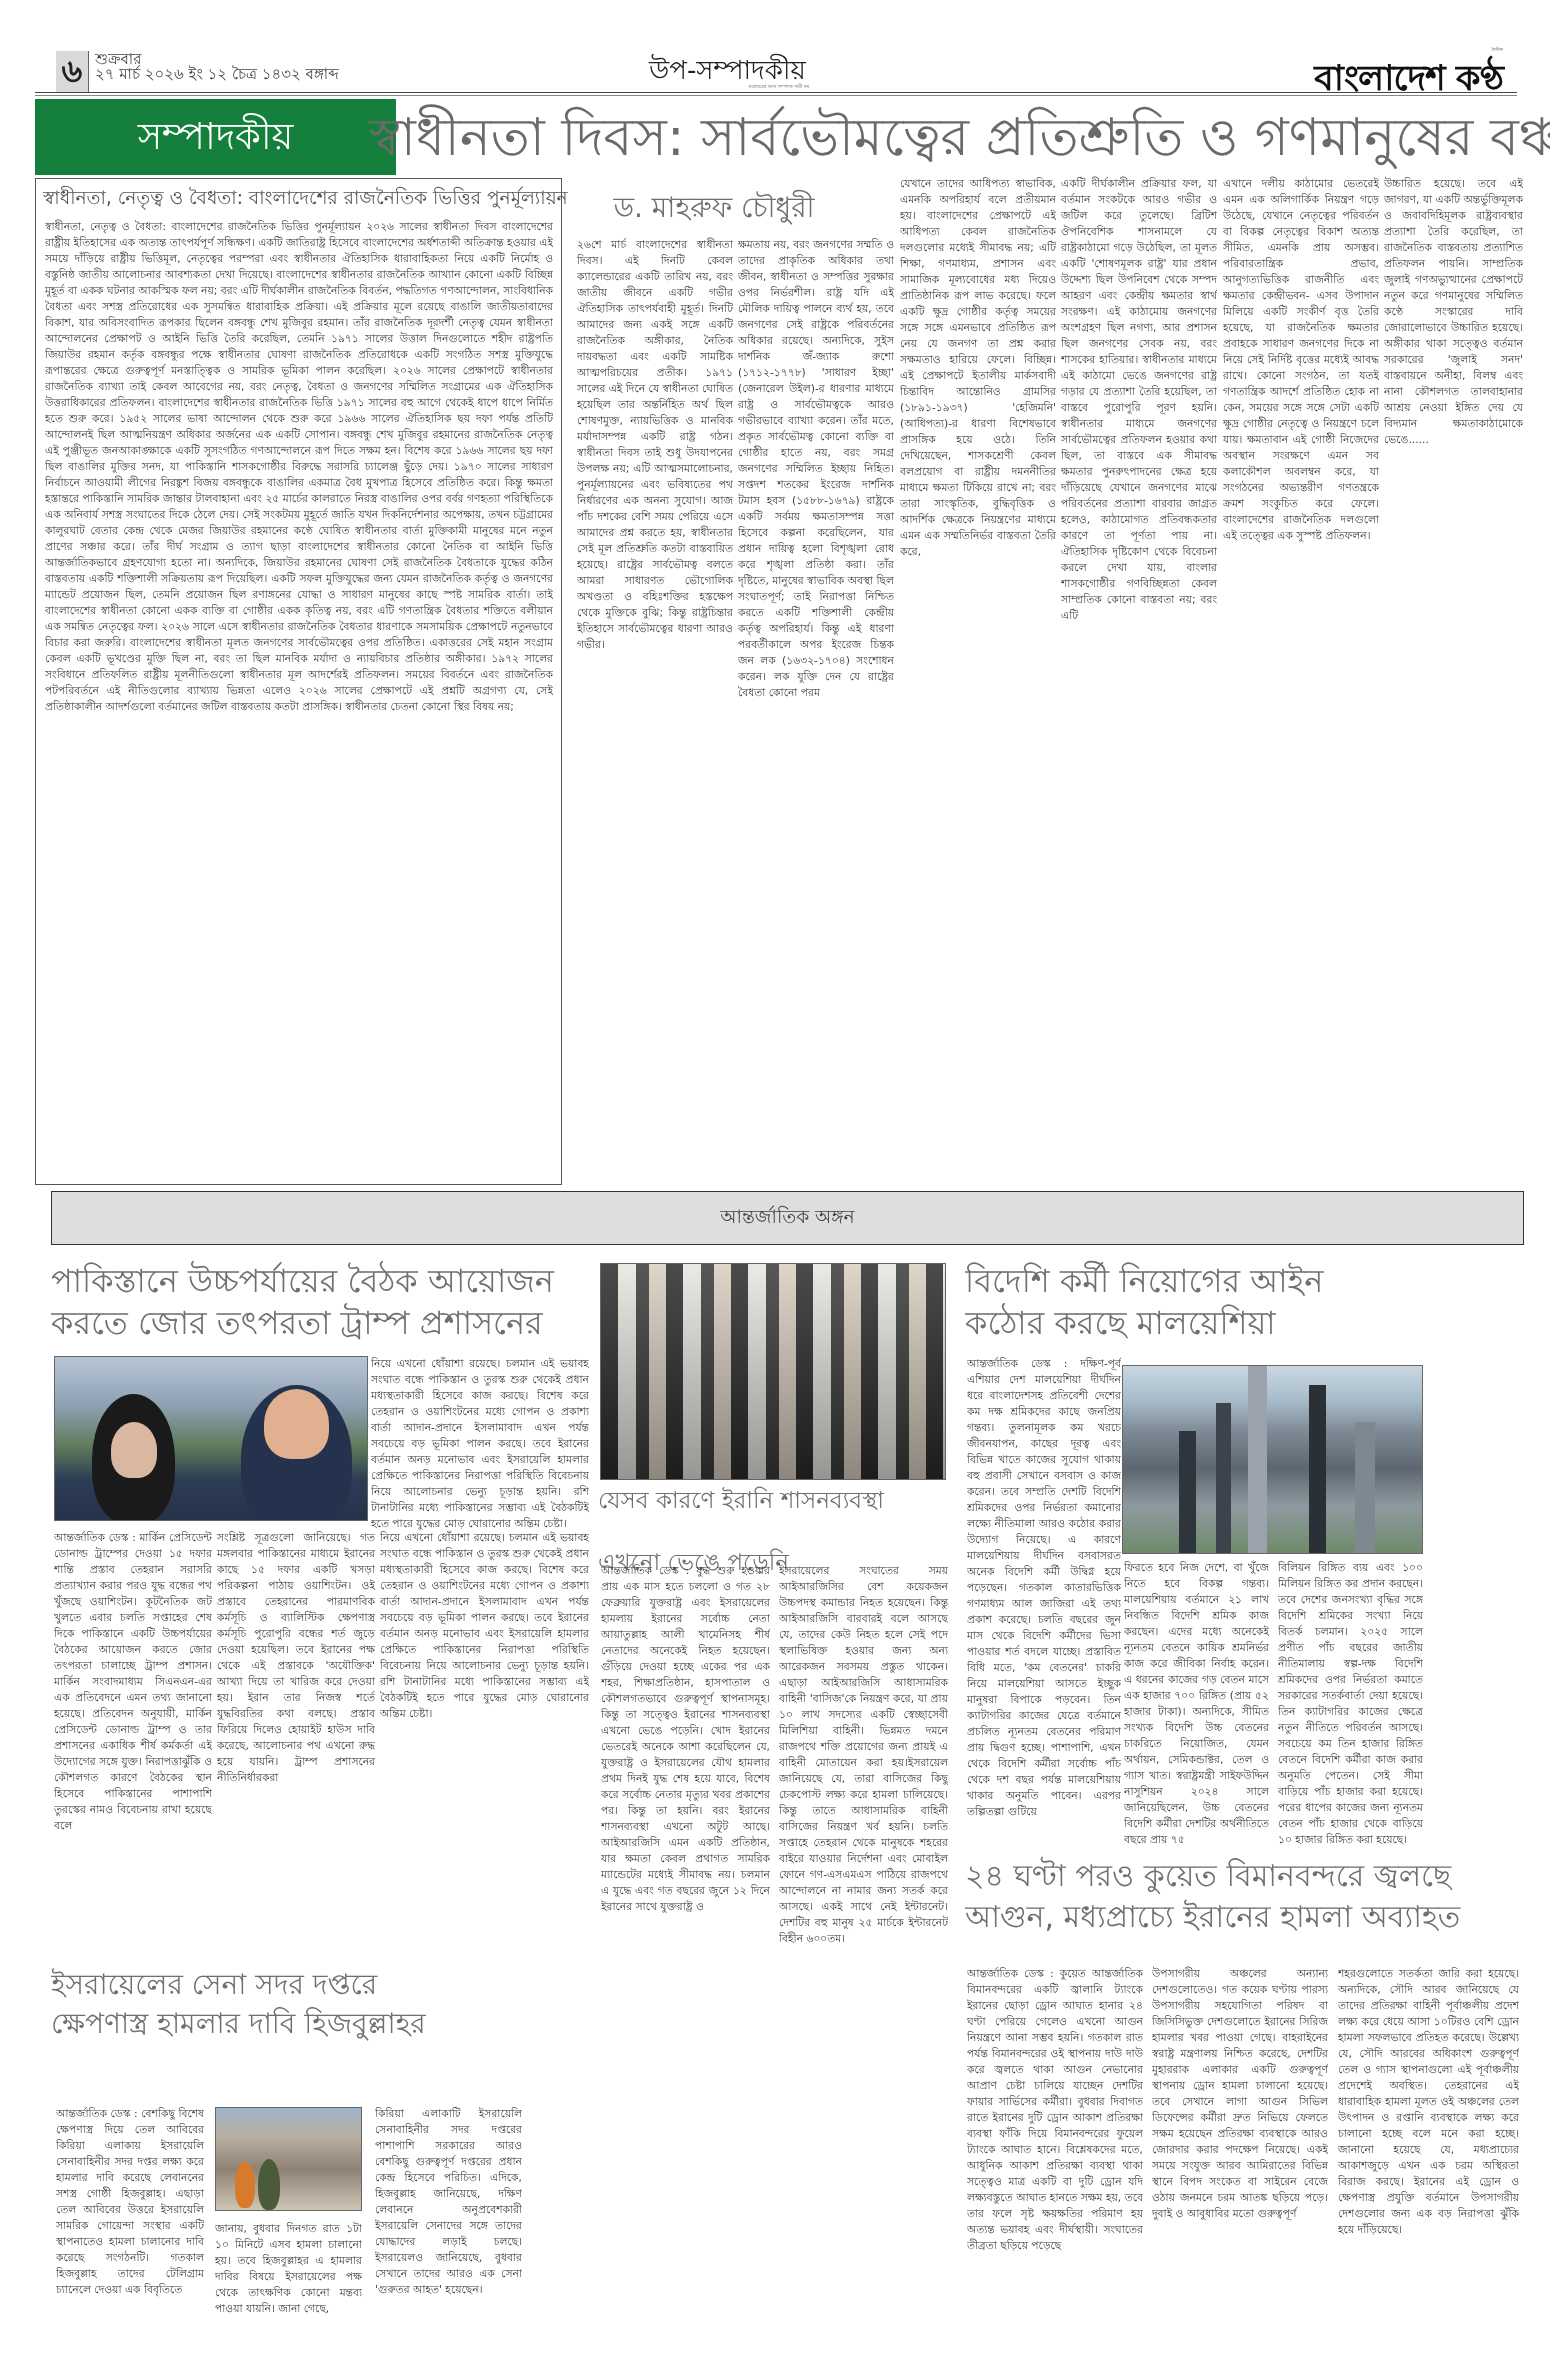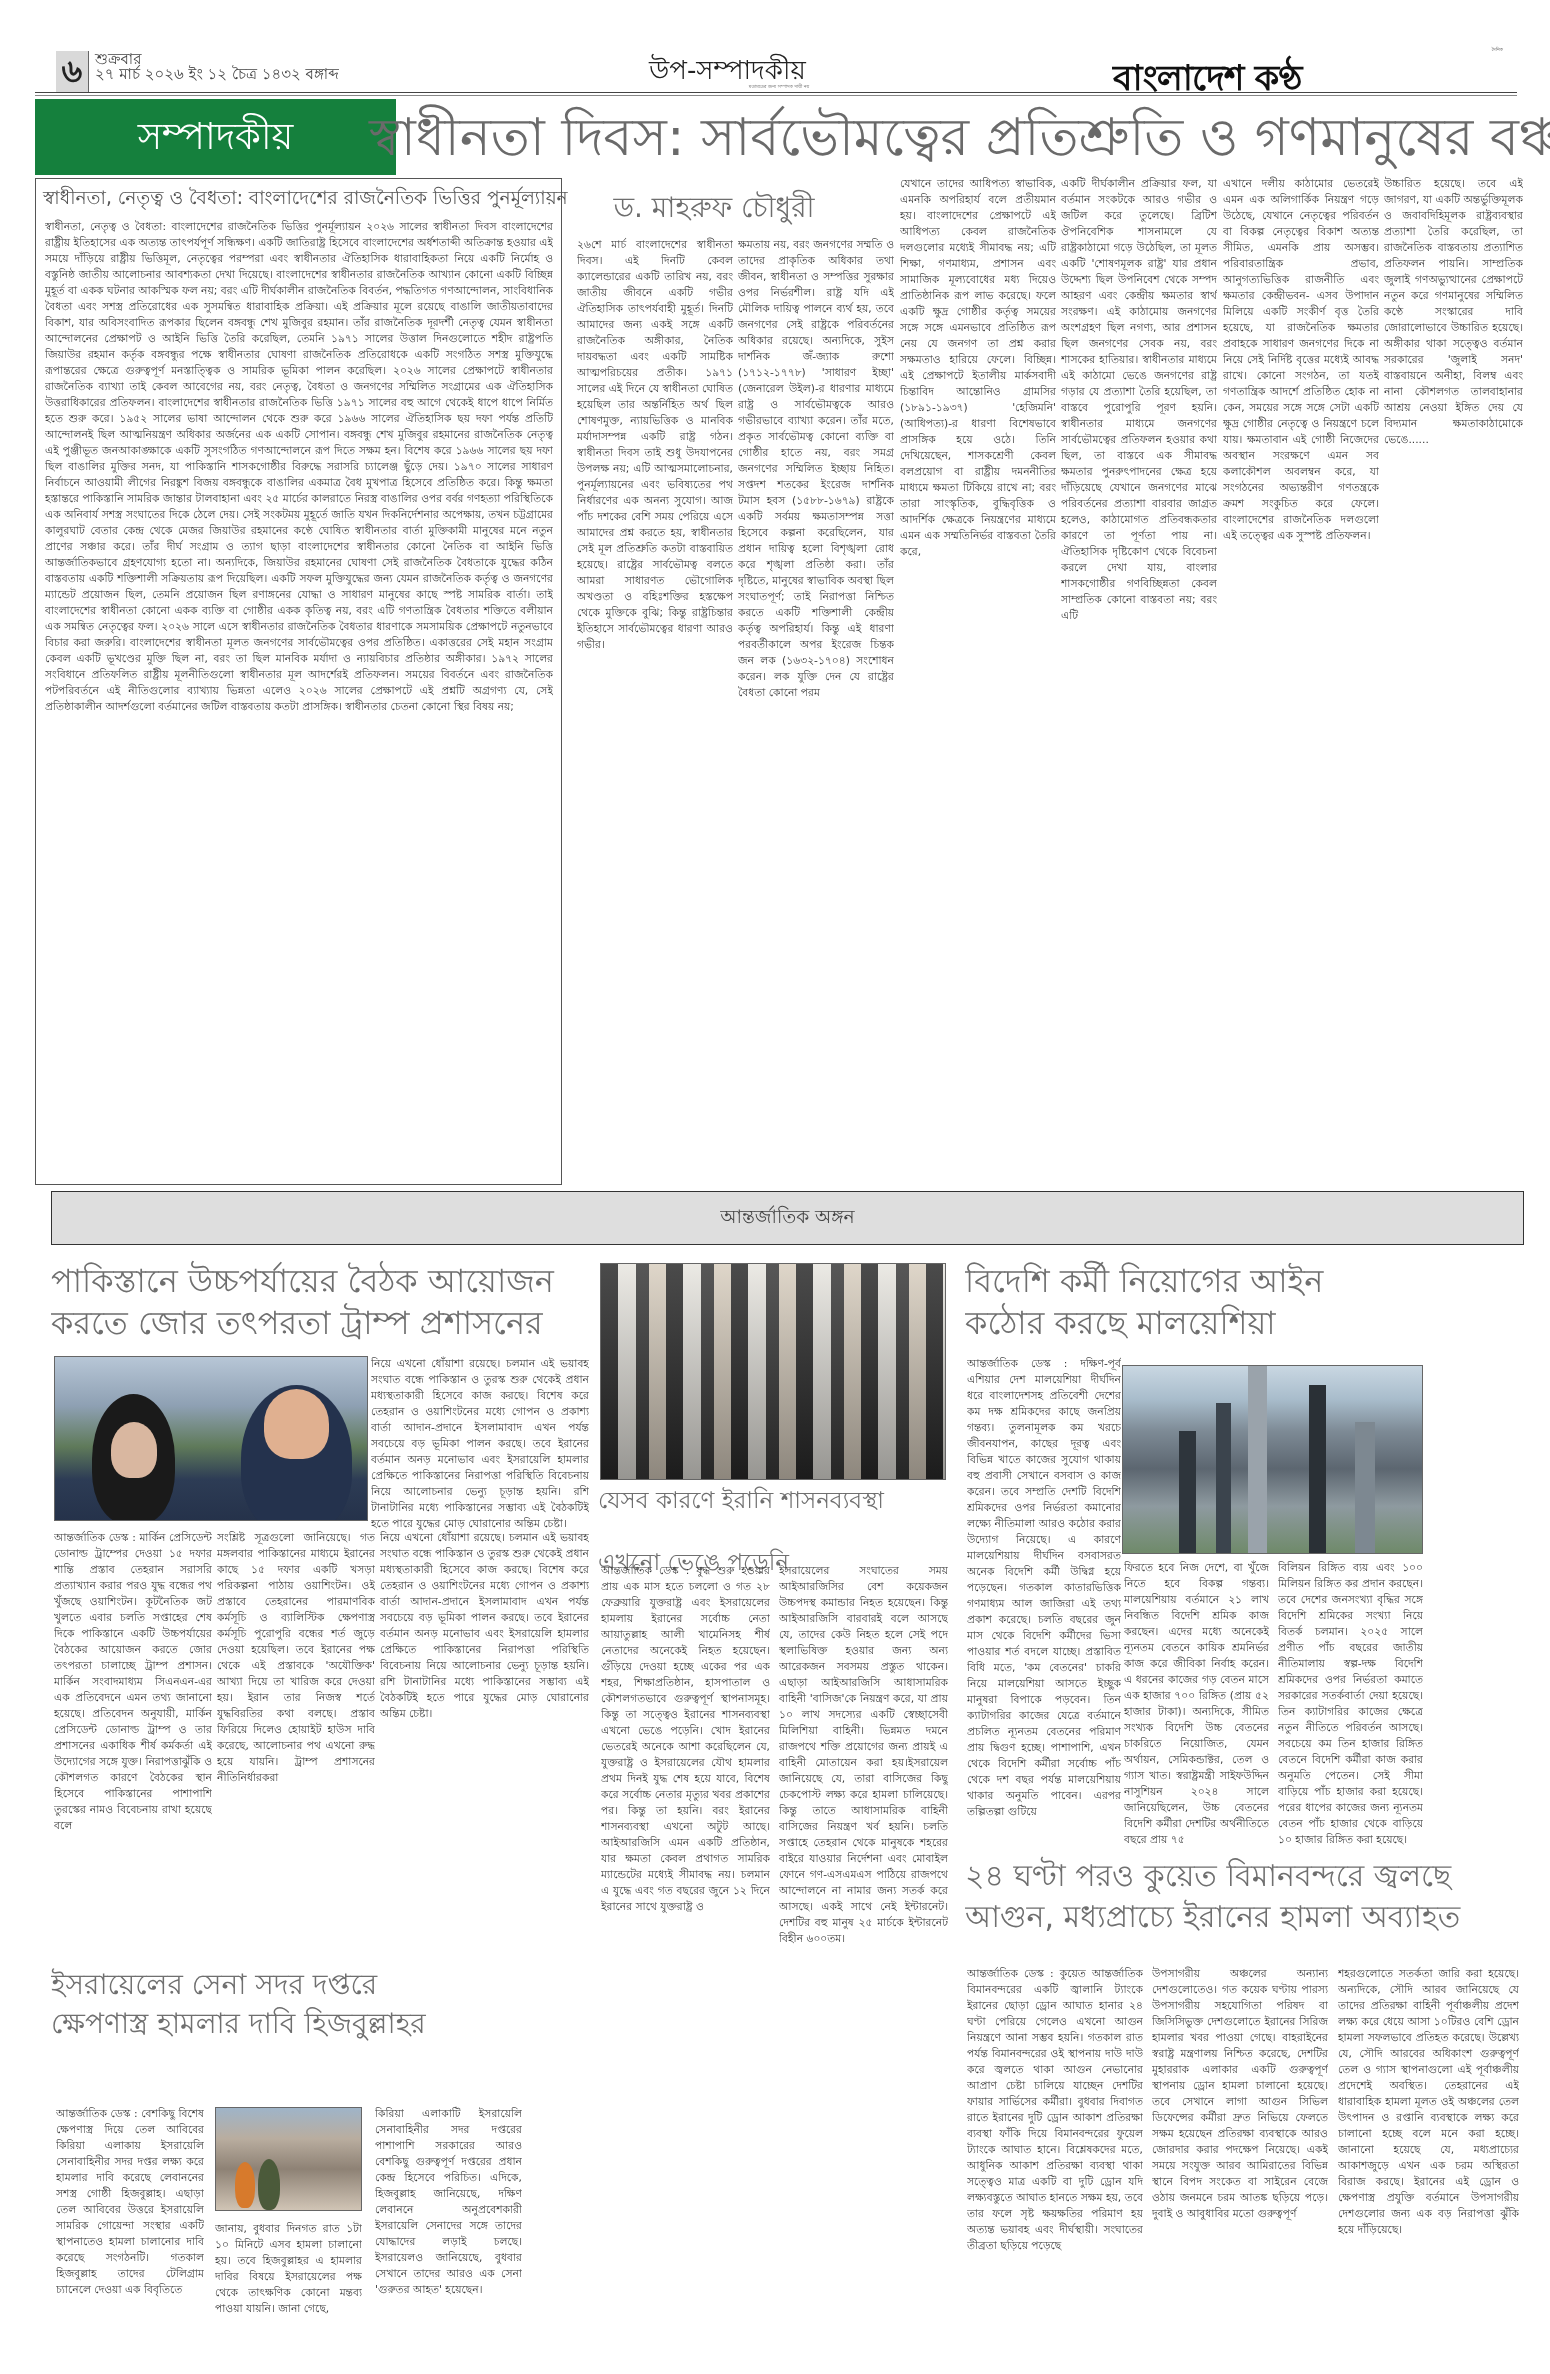--- a/index.html
+++ b/index.html
@@ -5,21 +5,21 @@
   * { box-sizing: border-box; margin: 0; padding: 0; }
   body { width: 1551px; height: 2375px; background: #ffffff; font-family: "DejaVu Sans", sans-serif; color: #333; position: relative; overflow: hidden; }
   .abs { position: absolute; }
   .txt { font-size: 10.7px; line-height: 16px; color: #3a3a3a; text-align: justify; overflow: hidden; }
   .hd { color: #6f6f6f; font-weight: normal; overflow: hidden; white-space: nowrap; }
   
   .pgnum { left: 56px; top: 51px; width: 33px; height: 41px; background: #d9d9d9; border-right: 1.9px solid #666; font-size: 32px; font-weight: bold; color: #222; text-align: center; line-height: 41px; }
   .dateline { left: 95px; top: 52px; font-size: 15px; line-height: 15px; color: #444; }
   .section-name { left: 649px; top: 50px; width: 260px; font-size: 26px; color: #222; }
   .section-sub { left: 649px; top: 83px; width: 260px; text-align: center; font-size: 4.6px; color: #666; }
-  .logo { left: 1113px; top: 51px; width: 390px; text-align: left; font-size: 35px; font-weight: bold; color: #111; letter-spacing: -0.9px; }
+  .logo { left: 1113px; top: 51px; width: 390px; text-align: right; font-size: 35px; font-weight: bold; color: #111; letter-spacing: -0.9px; }
   .logo-small { left: 1113px; top: 46px; width: 390px; text-align: right; font-size: 4.6px; color:#555; }
   .mast-rule { left: 35px; top: 92px; width: 1482px; height: 3.7px; border-top: 1.9px solid #444; border-bottom: 0.9px solid #888; }
   
   .edit-banner { left: 35px; top: 99px; width: 361px; height: 76px; background: #15803d; color: #fff; font-size: 37px; text-align: center; line-height: 76px; }
   .edit-box { left: 35px; top: 178px; width: 527px; height: 1007px; border: 1.9px solid #555; }
   .edit-title { left: 43px; top: 184px; width: 512px; font-size: 18.6px; color: #555; text-align: left; white-space: nowrap; }
   .main-head { left: 369px; top: 99px; width: 1148px; font-size: 52px; color: #6a6a6a; text-align: center; white-space: nowrap; line-height: 76px; }
   .byline { left: 575px; top: 186px; width: 278px; text-align: center; font-size: 28px; color: #6e6e6e; }
   
   .intl-bar { left: 51px; top: 1191px; width: 1473px; height: 54px; background: #dedede; border: 1.9px solid #333; text-align: center; font-size: 18.6px; color: #444; line-height: 50px; }

